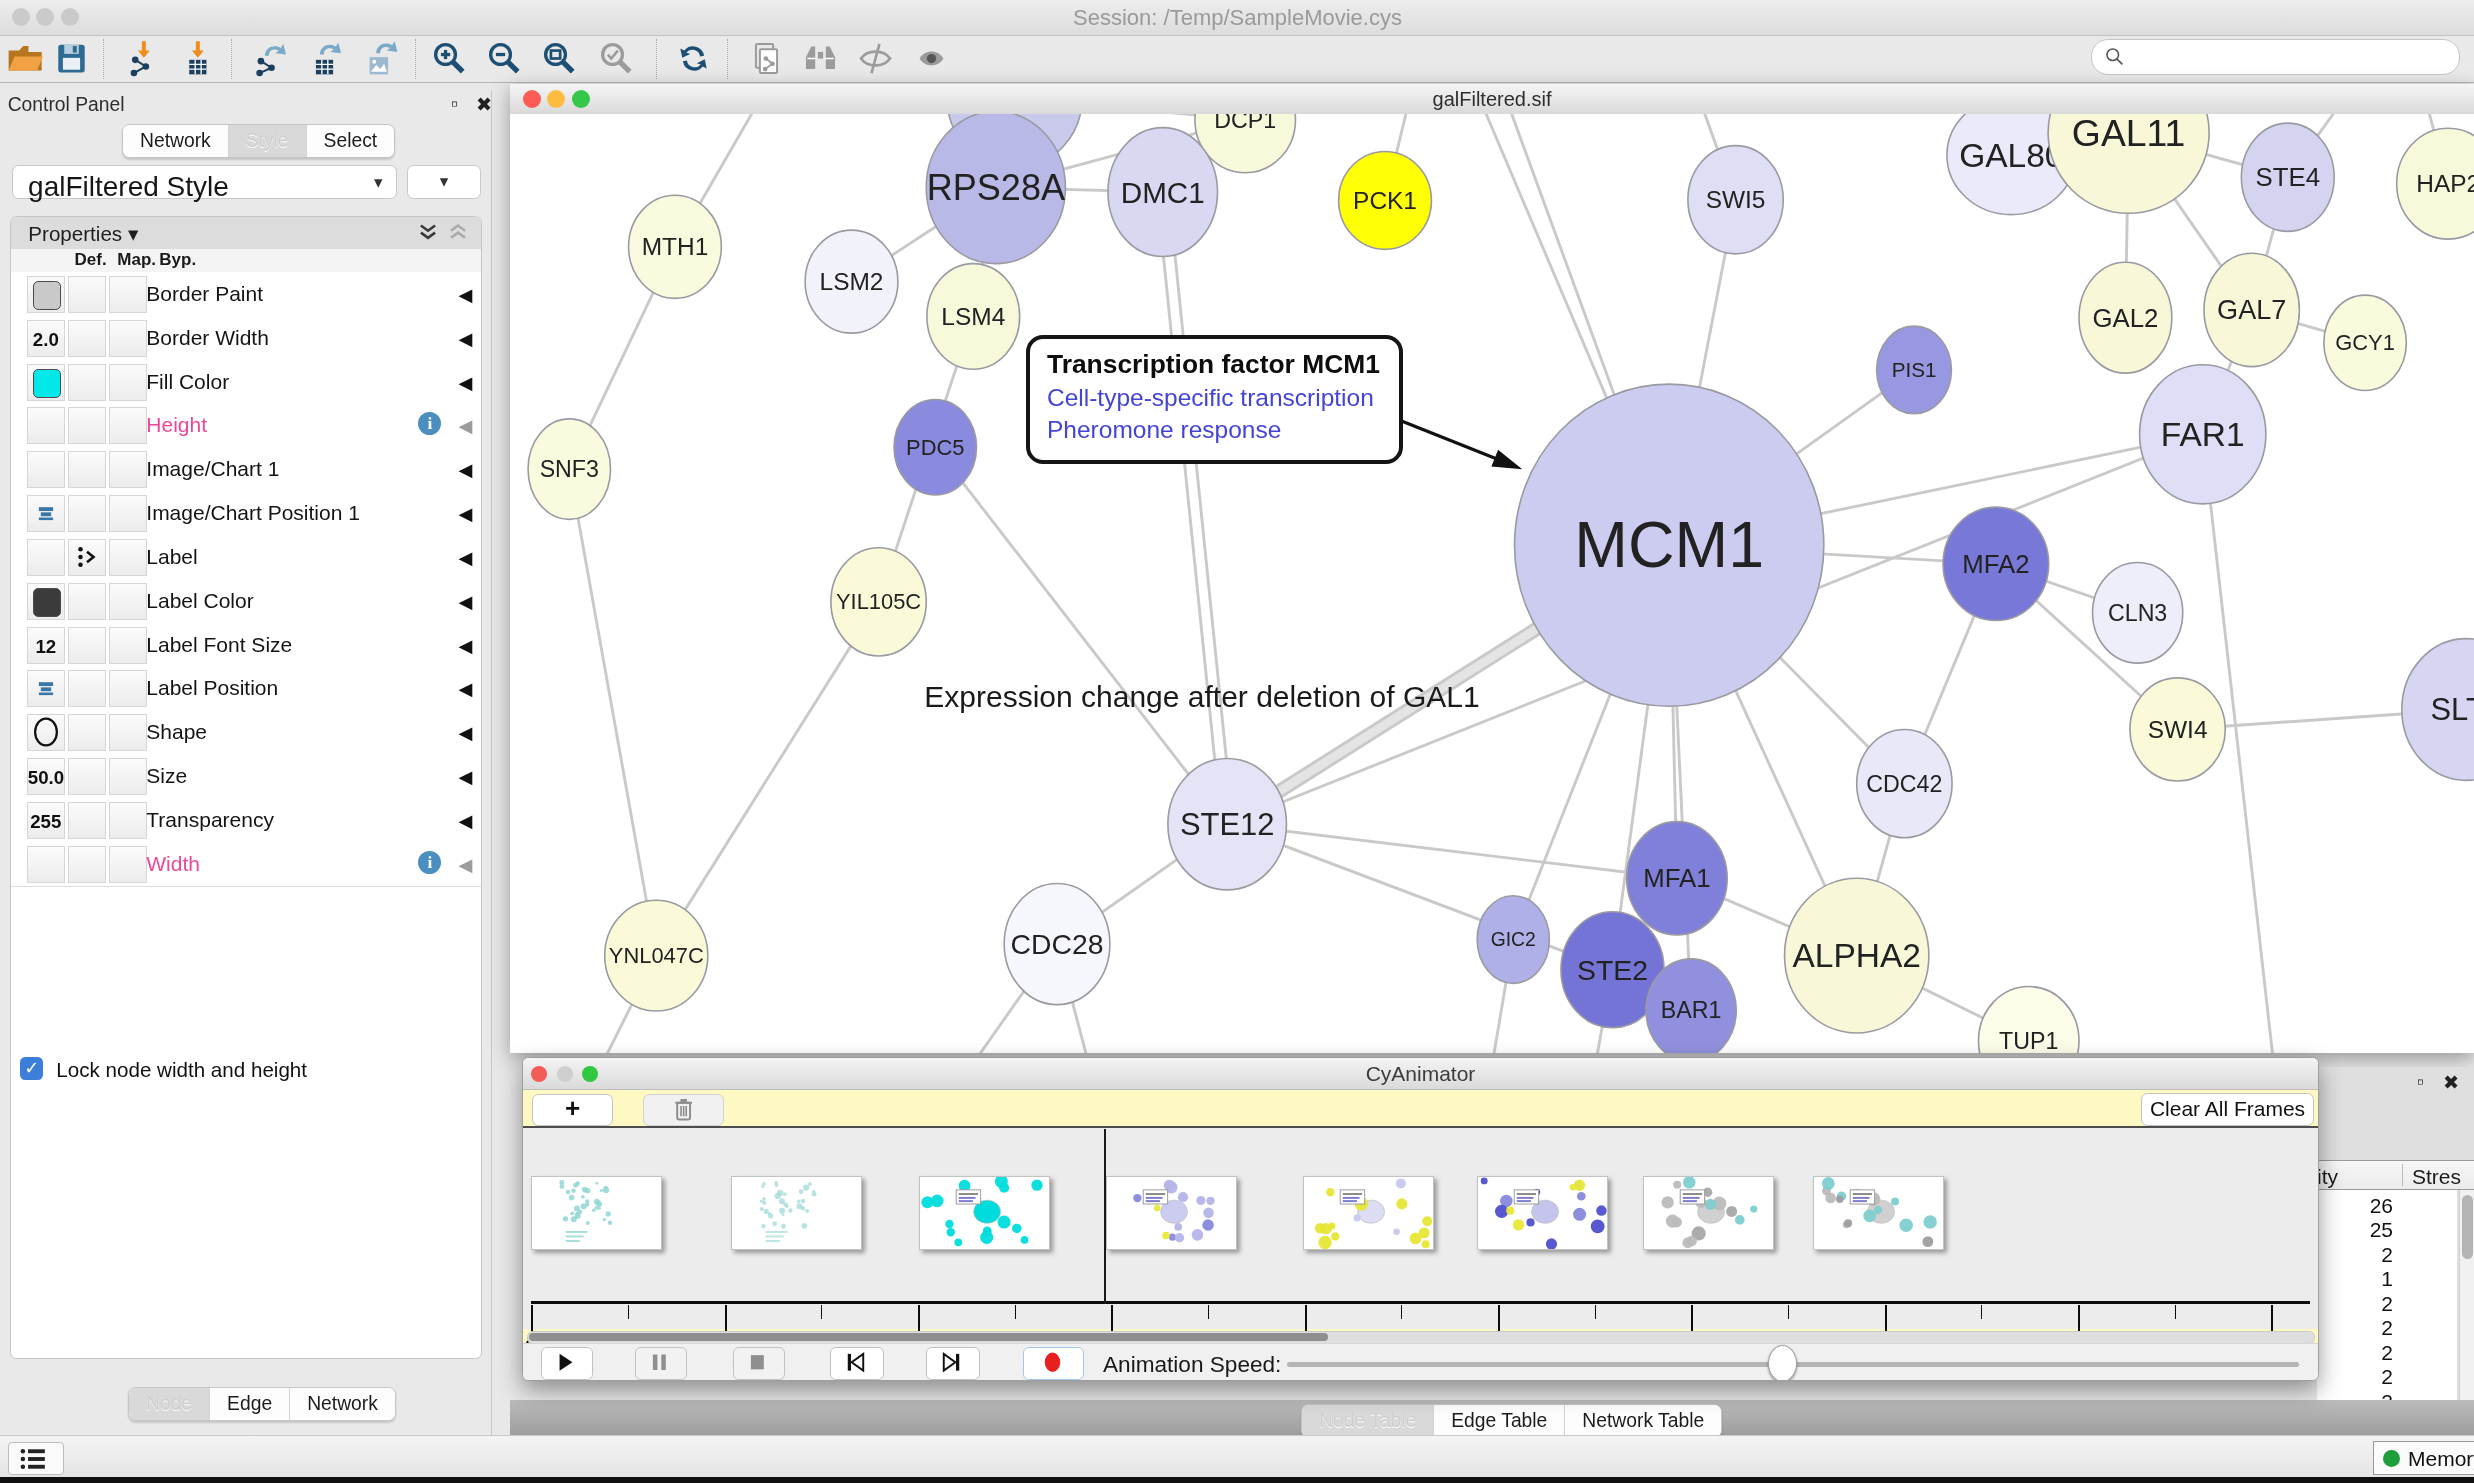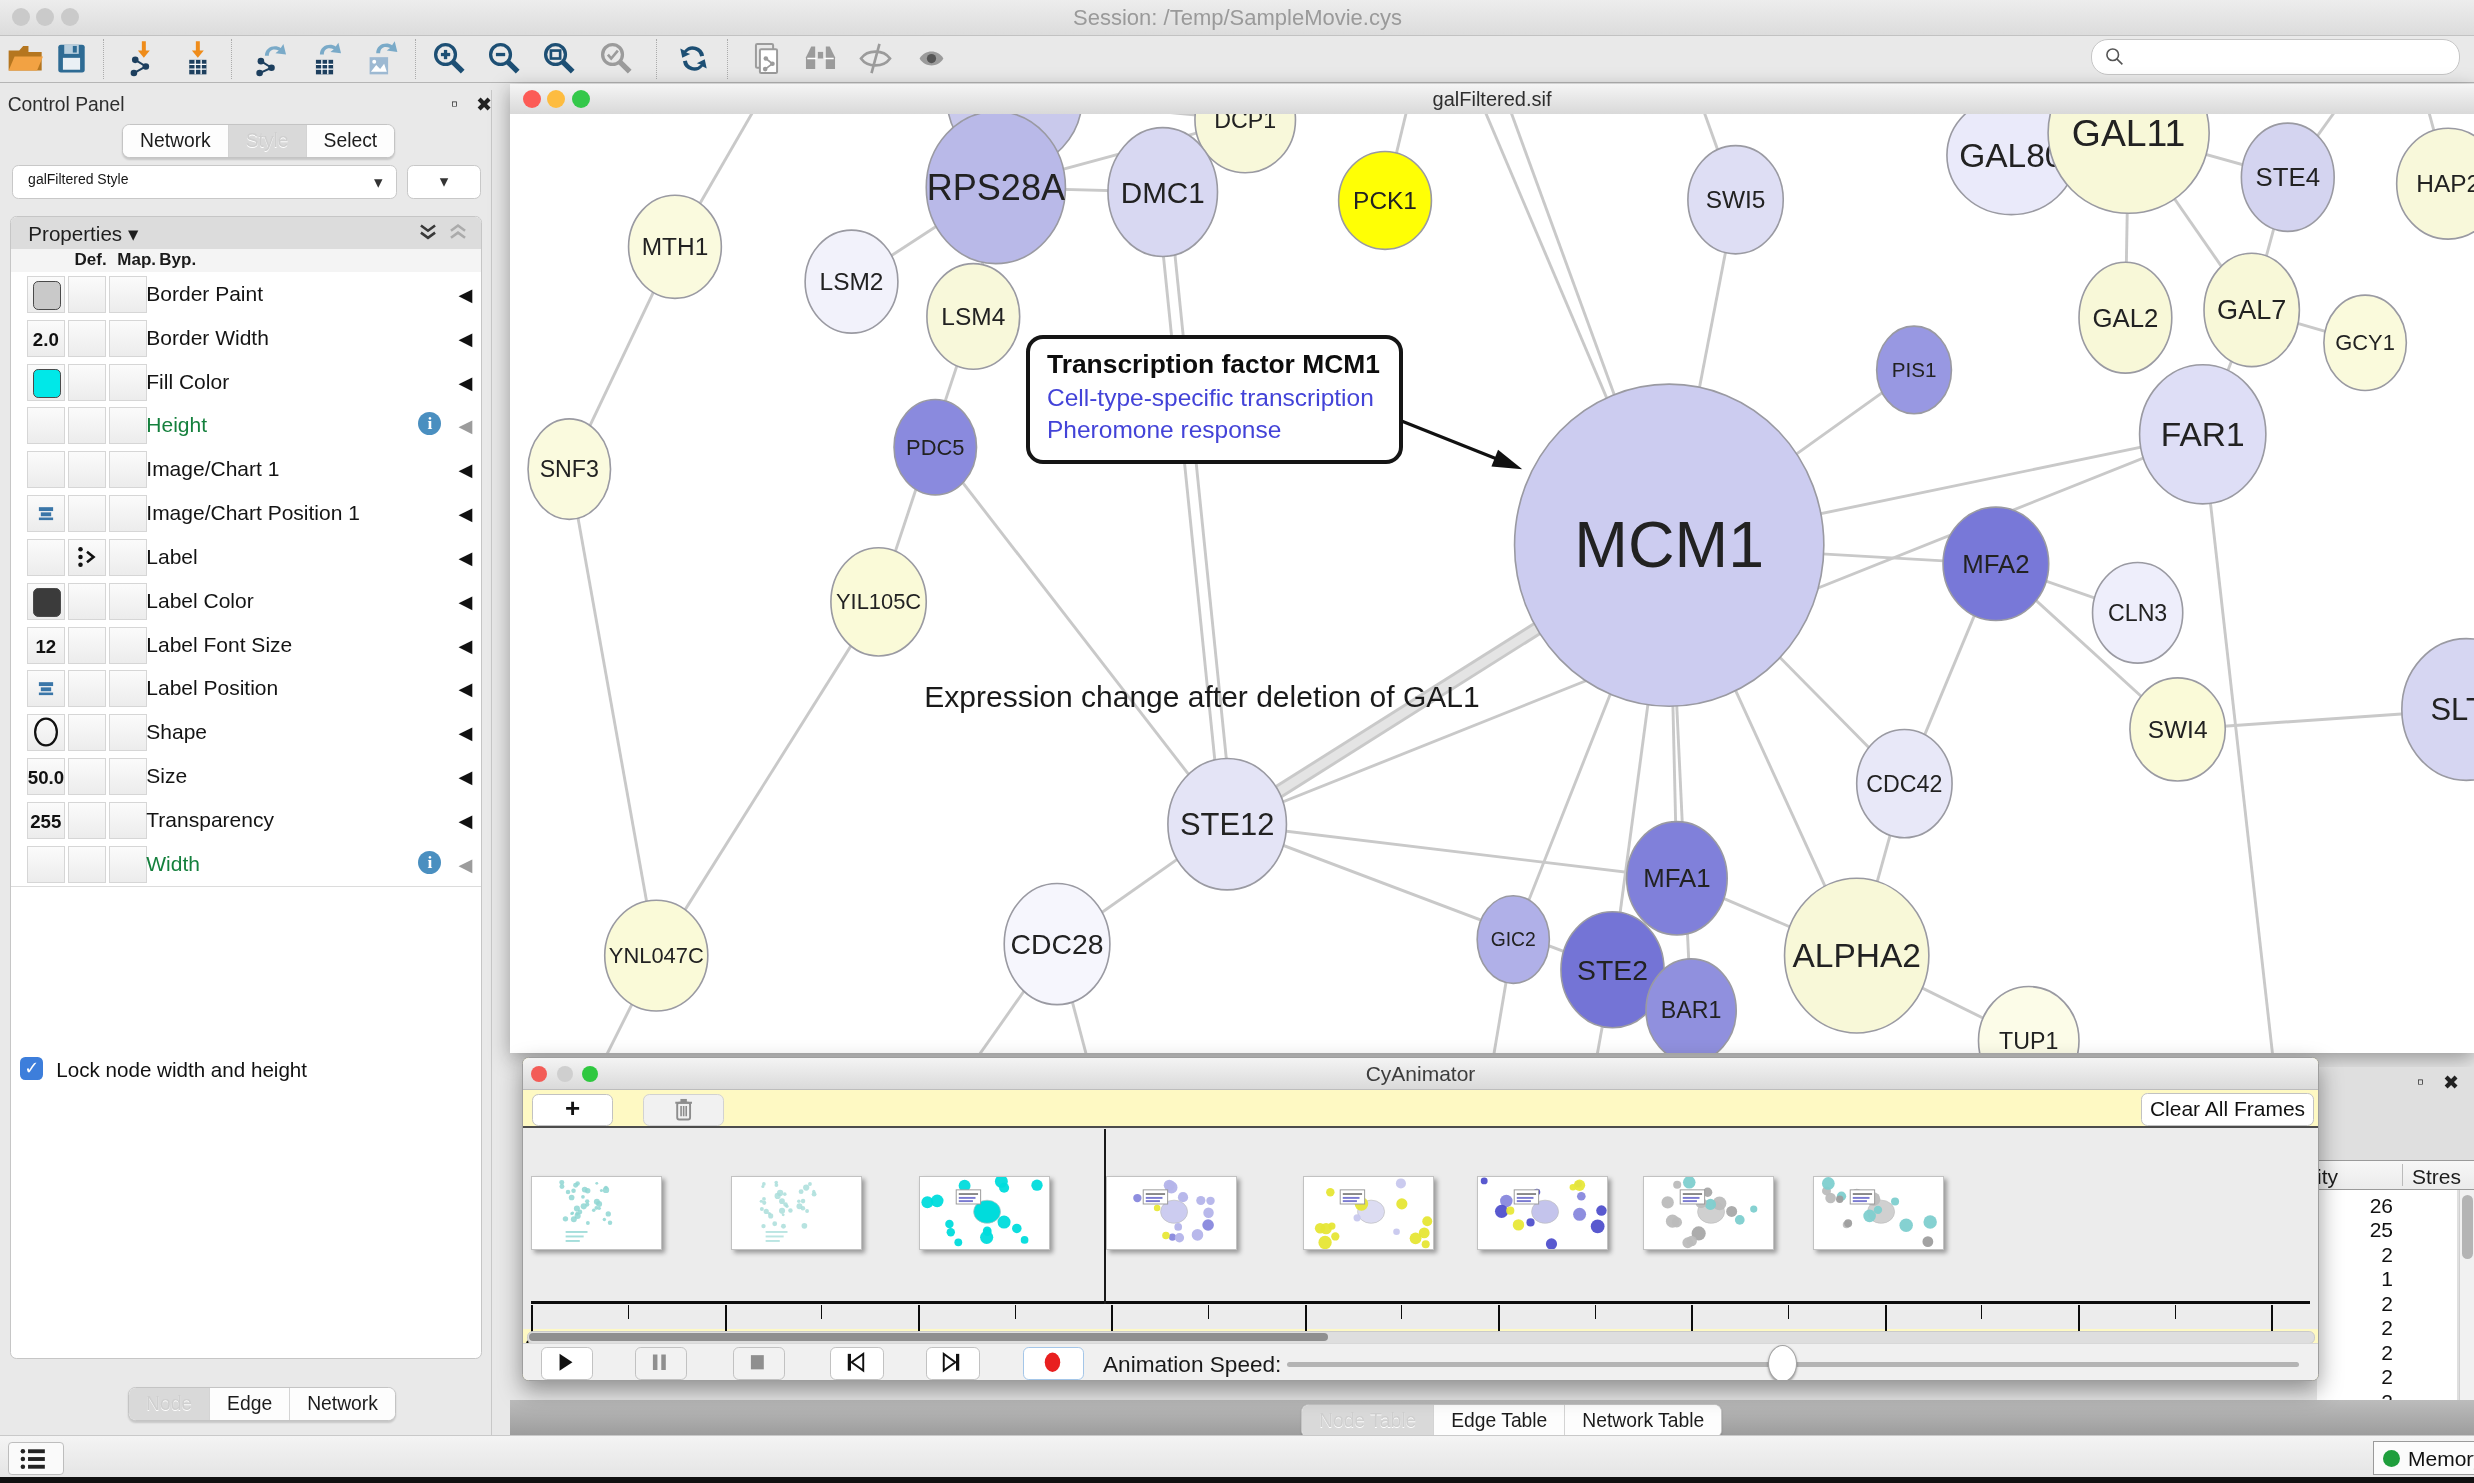--- a/index.html
+++ b/index.html
@@ -17,32 +17,32 @@
   #searchbox input{position:absolute;left:40px;top:2.6px;width:309px;height:26px;border:none;outline:none;font-size:19.3px;background:transparent;}
   
   #cpanel{left:0;top:90px;width:491px;height:1345px;background:#e9e9e9;border-right:0.6px solid #c8c8c8;}
   #cp-title{left:7.7px;top:3.9px;font-size:19.3px;color:#2e2e2e;}
   .winbtn{font-size:19.3px;color:#222;top:2.6px;cursor:pointer;}
   .tabgroup{display:flex;border:0.6px solid #c4c4c4;border-radius:7.7px;overflow:hidden;background:#fff;box-shadow:0 1.3px 1.9px rgba(0,0,0,.15);}
   .tabseg{font-size:19.3px;padding:5.2px 17px;color:#1c1c1c;background:#fdfdfd;border-right:0.6px solid #d4d4d4;cursor:pointer;white-space:nowrap;}
   .tabseg:last-child{border-right:none;}
   .tabseg.sel{background:#d9d9d9;color:#cfcfcf;text-shadow:0 0.6px 0.6px #fff;}
   #stylesel{left:11.6px;top:75px;width:383px;height:32px;background:#fff;border:1.3px solid #c8c8c8;border-radius:6.4px;cursor:pointer;}
-  #stylesel .val{position:absolute;left:15.5px;top:5.2px;font-size:14px;color:#161616;}
+  #stylesel .val{position:absolute;left:15.5px;top:5.2px;font-size:28px;color:#161616;}
   #stylesel .arr{position:absolute;right:13px;top:6.4px;font-size:17px;color:#333;}
   #styleselbtn{left:407px;top:75px;width:72px;height:32px;background:#fff;border:1.3px solid #c8c8c8;border-radius:6.4px;cursor:pointer;text-align:center;font-size:17px;color:#333;line-height:31px;}
   #propsbox{left:10.3px;top:126px;width:470px;height:1141px;background:#fff;border:0.6px solid #c6c6c6;border-radius:6.4px;overflow:hidden;}
   #props-head{left:0;top:0;width:470px;height:32px;background:#dcdcdc;border-bottom:0.6px solid #bdbdbd;}
   #props-head .t{position:absolute;left:17px;top:5.2px;font-size:20.6px;color:#1e1e1e;}
   #props-cols{left:0;top:32px;width:470px;height:23px;background:#f4f4f4;border-bottom:1.3px solid #8e8e8e;}
   #props-cols span{position:absolute;top:1.3px;font-size:17px;font-weight:bold;color:#1a1a1a;padding-left:44px;}
   .prow{left:0;width:470px;height:44px;border-bottom:0.6px solid #dcdcdc;background:#fff;cursor:pointer;}
   .pcell{position:absolute;top:3.9px;width:36px;height:35px;background:linear-gradient(#fbfbfb,#ececec);border:0.6px solid #d6d6d6;}
   .plabel{position:absolute;left:135px;top:10.3px;font-size:21px;color:#141414;}
-  .plabel.dis{color:#15803d;}
+  .plabel.dis{color:#ec4899;}
   .parrow{position:absolute;right:9px;top:11.6px;font-size:18px;color:#111;}
   .pinfo{position:absolute;right:40px;top:9px;width:23px;height:23px;border-radius:50%;background:#4a8fc0;color:#fff;font-size:17.4px;font-weight:bold;text-align:center;line-height:23px;font-family:"Liberation Serif",serif;}
   .swatch{position:absolute;left:5.2px;top:3.9px;width:26px;height:27px;border:1.3px solid #4a4a4a;border-radius:5.2px;}
   .pnum{position:absolute;left:0;top:7.7px;width:36px;text-align:center;font-size:18.7px;font-weight:bold;color:#111;}
   #lockrow{left:10.3px;top:809px;width:451px;height:32px;}
   #lockbox{position:absolute;left:9px;top:2.6px;width:23px;height:23px;background:#3d7edb;border-radius:5.2px;color:#fff;font-size:18px;text-align:center;line-height:23px;}
   #locklabel{position:absolute;left:45px;top:3.9px;font-size:20.6px;color:#111;}
   
   #netwin{left:510px;top:84px;width:1964px;height:969px;background:#fff;box-shadow:0 6.4px 19.3px rgba(0,0,0,.35);}
   #net-titlebar{left:0;top:0;width:1964px;height:30px;background:linear-gradient(#f5f5f5,#d9d9d9);border-bottom:0.6px solid #b0b0b0;}

